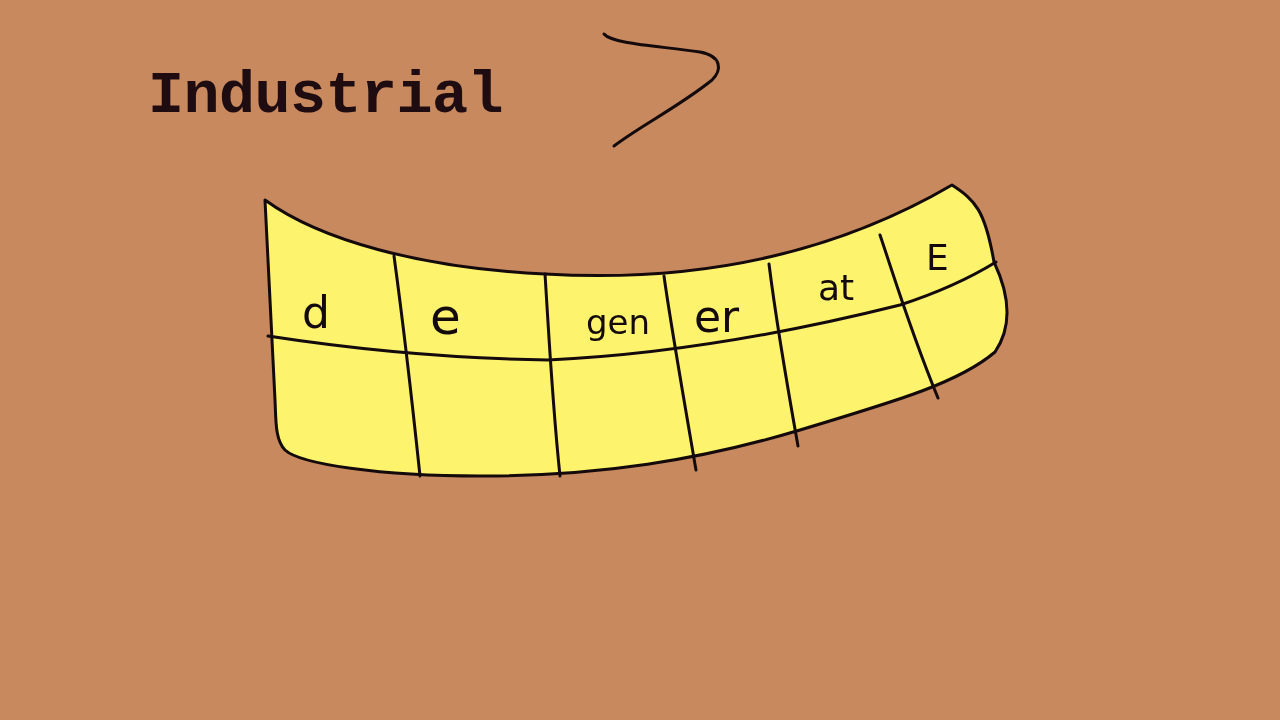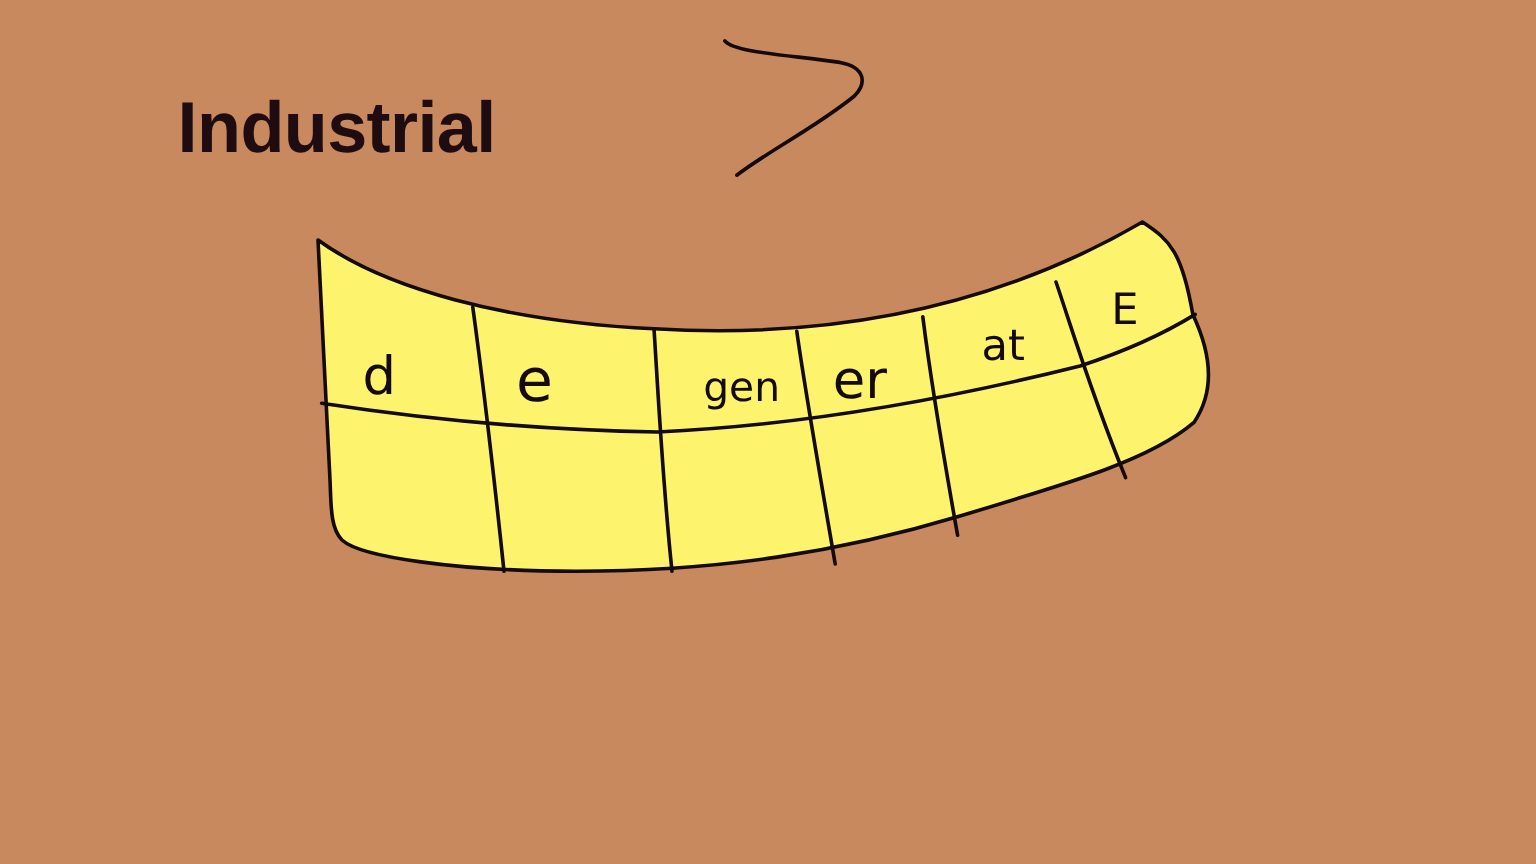--- a/index.html
+++ b/index.html
@@ -10,26 +10,26 @@
       overflow: hidden;
     }
     body {
       position: relative;
       background: #c8895f;
       font-family: "Liberation Sans", sans-serif;
     }
     .title {
       position: absolute;
       left: 148px;
-      top: 72px;
+      top: 62px;
       font-size: 60px;
       font-weight: 700;
       color: #1e0c10;
       letter-spacing: -0.5px;
-      font-family: Liberation Sans, sans-serif;
+      font-family: Liberation Mono, monospace;
     }
     svg.canvas {
       position: absolute;
       left: 0;
       top: 0;
       width: 1280px;
       height: 720px;
     }
     .hand {
       font-family: "DejaVu Sans", sans-serif;

